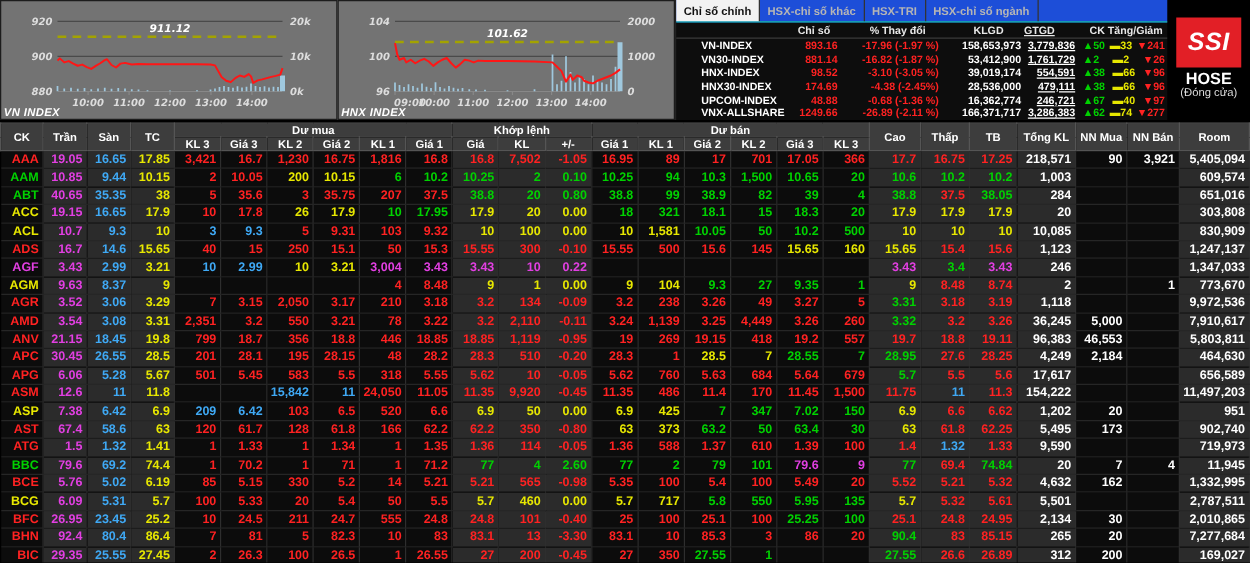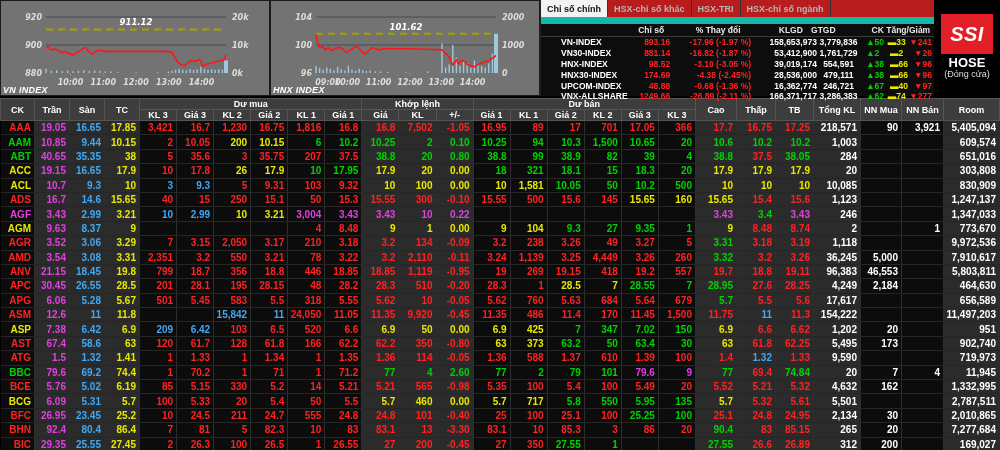--- a/index.html
+++ b/index.html
@@ -1,32 +1,32 @@
 <!DOCTYPE html>
 <html><head>
 <meta charset="utf-8">
 <style>
   html,body{margin:0;padding:0;background:#000;width:1000px;height:450px;overflow:hidden;
     font-family:"Liberation Sans","DejaVu Sans",sans-serif;-webkit-font-smoothing:none;}
   .top{display:flex;height:96px;background:#000;position:relative;}
   .chartbox{width:270px;height:96px;position:relative;background:#737373;border:1px solid #1c1c1c;box-sizing:border-box;font-style:italic;}
   .chart-name{position:absolute;left:2px;bottom:0px;color:#fff;font-size:9px;font-weight:bold;letter-spacing:.3px;}
   .idxpanel{width:394px;height:96px;background:#0d0d0d;border-left:1px solid #222;box-sizing:border-box;}
-  .tabs{display:flex;height:17px;background:#b91c1c;border-bottom:7px solid #14b8a6;}
+  .tabs{display:flex;height:17px;background:#1d4ed8;border-bottom:1px solid #14b8a6;}
   .tab{font-size:9px;font-weight:bold;color:#b5b5b5;display:flex;align-items:center;justify-content:center;
        border-right:1px solid #333;padding:0 6px;white-space:nowrap;cursor:pointer;}
   .tab.active{background:#f2f2f2;color:#111;}
   .idxhead,.idxrow{display:flex;align-items:center;font-size:8.5px;font-weight:bold;white-space:nowrap;}
   .idxhead{height:12px;color:#e8e8e8;border-bottom:1px solid #3a3a3a;}
   .idxrow{height:10.8px;}
   .c-name{width:74px;text-align:left;padding-left:4px;color:#fff;overflow:hidden;margin-left:16px;}
   .c-val{width:42px;text-align:right;color:#ff2222;}
   .c-chg{width:86px;text-align:right;color:#ff2222;}
   .c-klgd{width:70px;text-align:right;color:#fff;}
-  .c-gtgd{width:46px;text-align:center;color:#fff;}
+  .c-gtgd{width:46px;text-align:right;color:#fff;text-decoration:underline;}
   .c-ud{width:70px;display:flex;justify-content:space-between;padding:0 2px 0 6px;}
   .c-ud .u{color:#00d200;} .c-ud .f{color:#e8e800;} .c-ud .d{color:#ff2222;}
   .idxhead .c-val,.idxhead .c-chg,.idxhead .c-klgd,.idxhead .c-gtgd{color:#e8e8e8;}
   .idxhead .c-ud{color:#e8e8e8;justify-content:center;margin-left:20px;}
   .logo{flex:1;display:flex;flex-direction:column;align-items:center;background:#000;}
   .ssibox{margin-top:14px;width:52px;height:40px;background:#e21f26;display:flex;align-items:center;justify-content:center;}
   .ssitxt{color:#fff;font-weight:bold;font-style:italic;font-size:20px;letter-spacing:.5px;}
   .hose{color:#fff;font-weight:bold;font-size:13px;margin-top:2px;line-height:13px;}
   .status{color:#ddd;font-size:9px;line-height:10px;}
   table.board{border-collapse:collapse;table-layout:fixed;width:1000px;margin-top:2px;}

